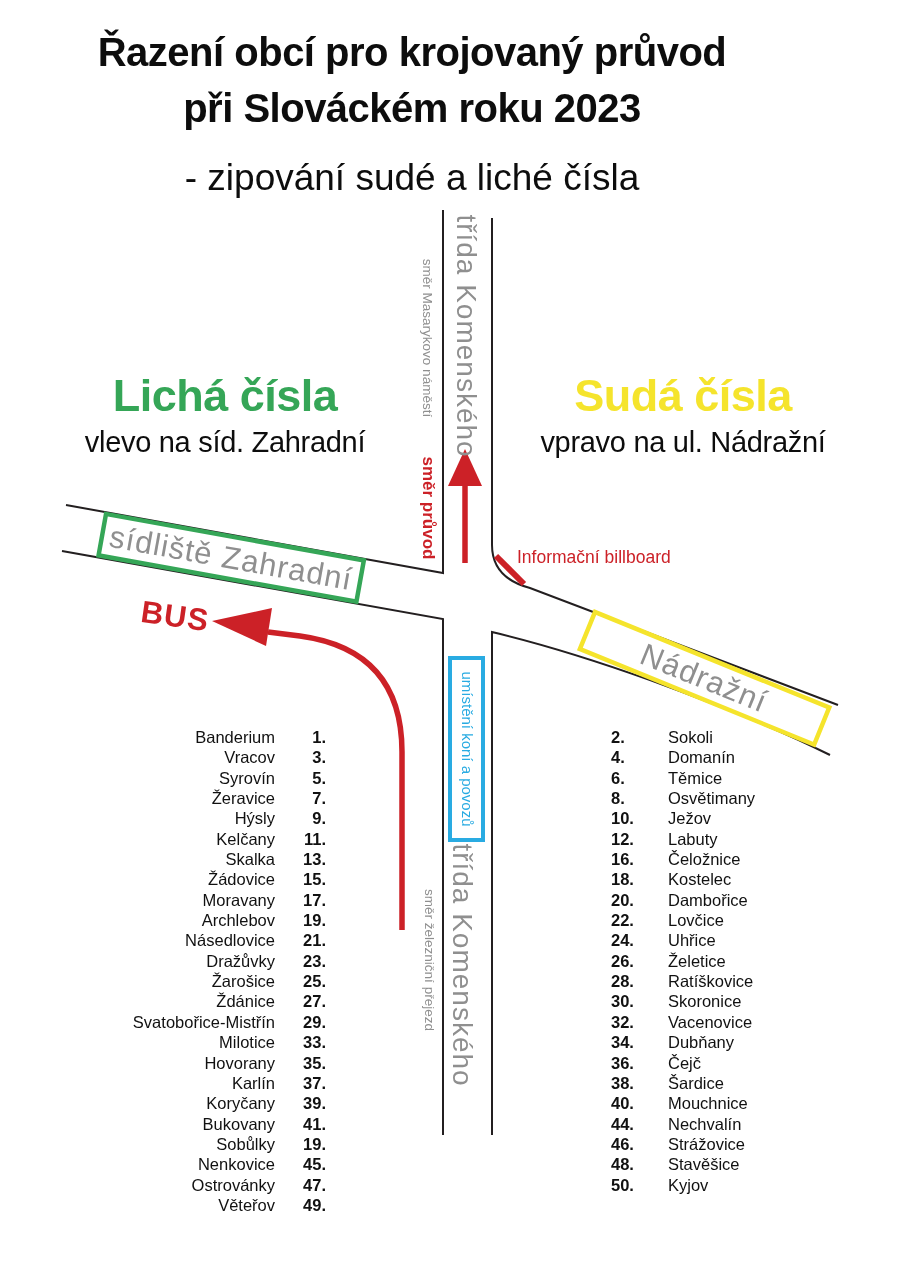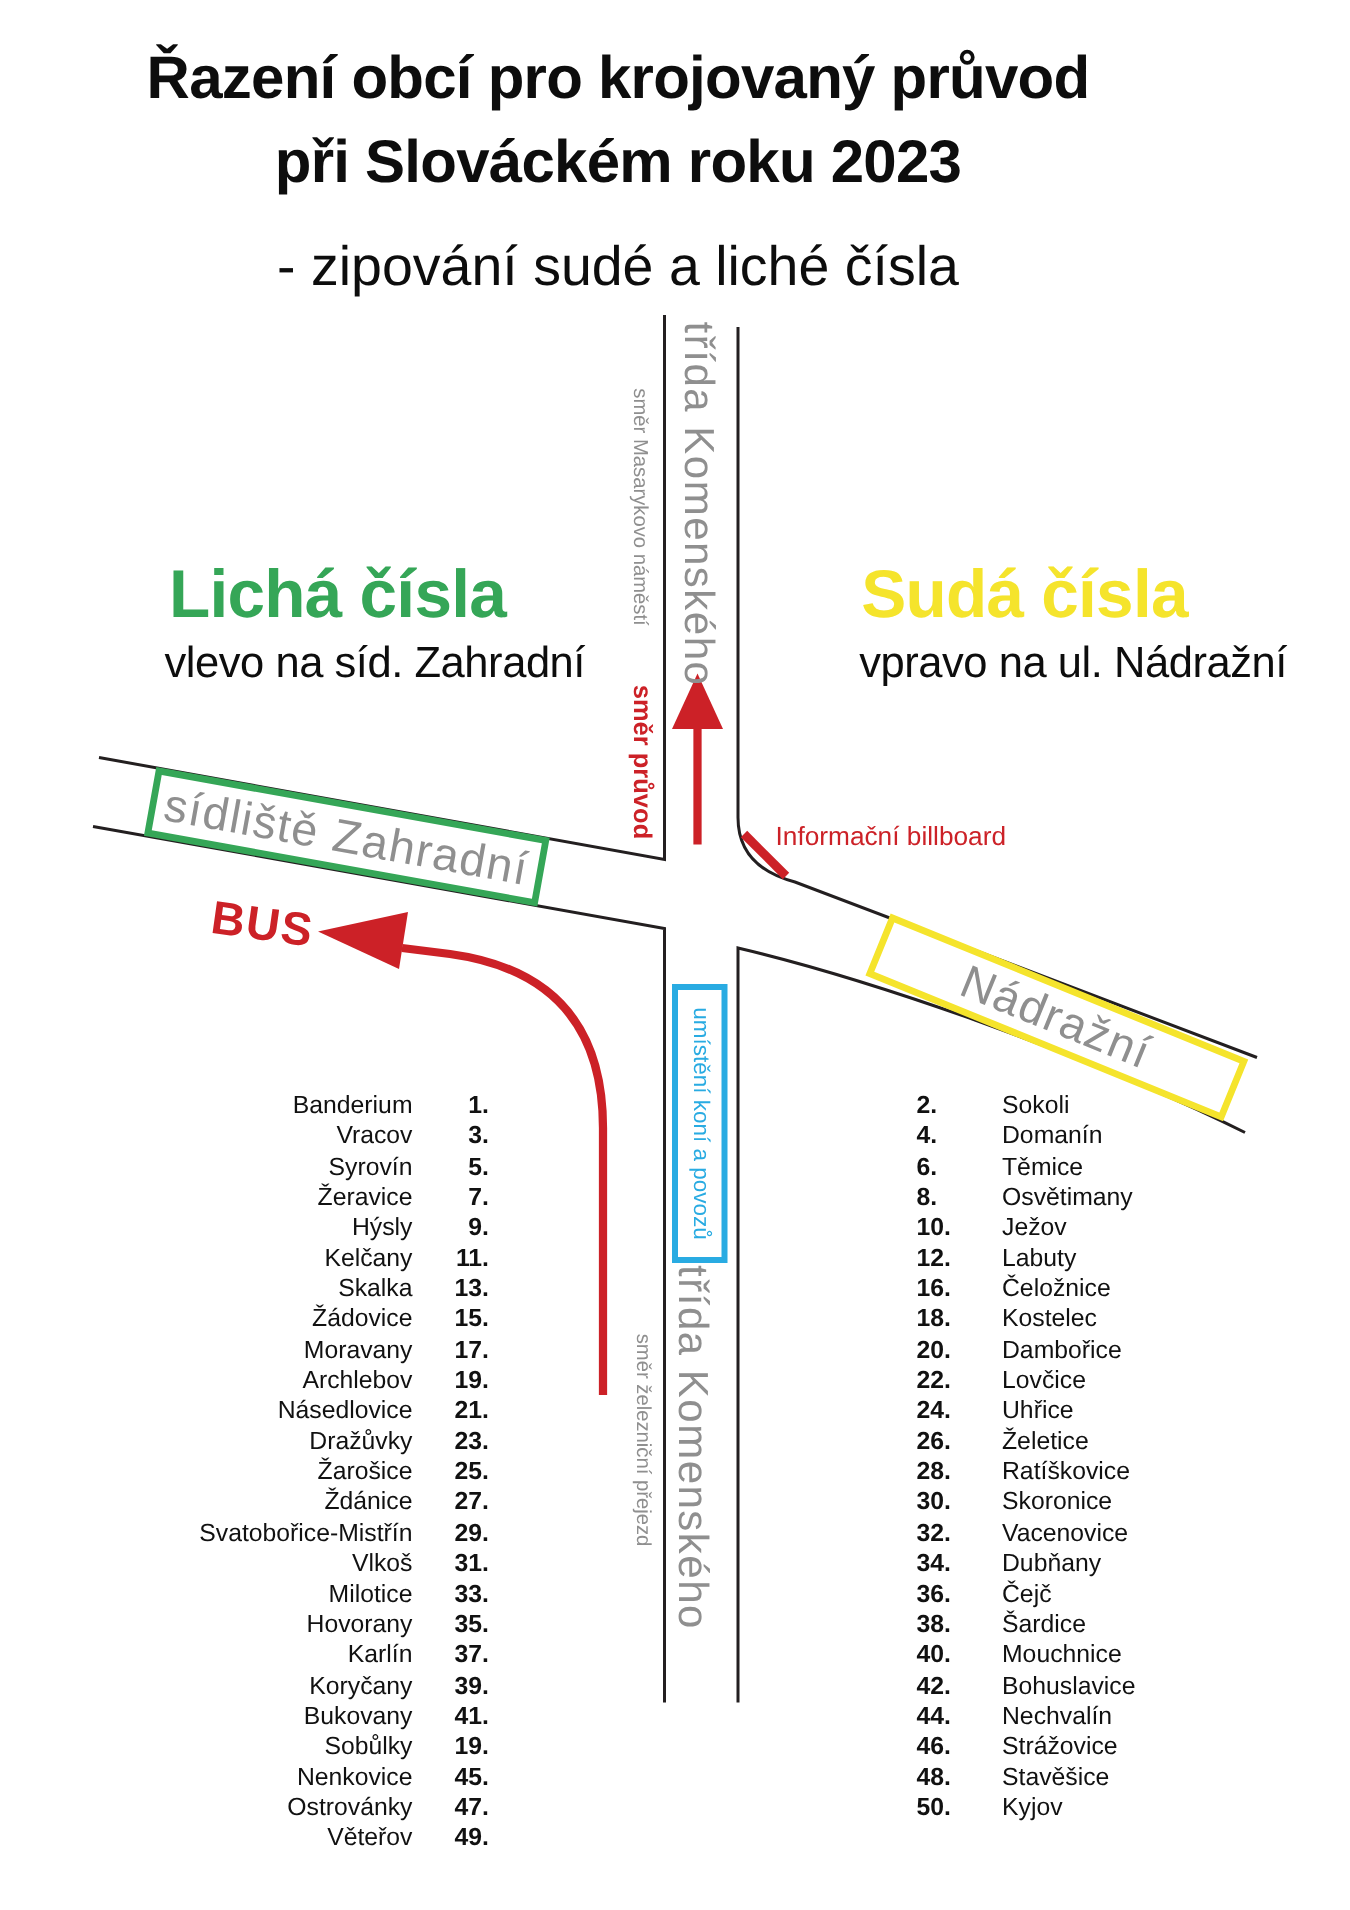--- a/index.html
+++ b/index.html
@@ -3,21 +3,21 @@
 <meta charset="utf-8">
 <style>
   html,body{margin:0;padding:0;background:#fff;}
   .canvas{position:relative;width:900px;height:1273px;background:#ffffff;overflow:hidden;
           font-family:"Liberation Sans", sans-serif;color:#111;}
   .title-block{position:absolute;top:24px;left:0;width:824px;text-align:center;}
   .title-main{font-size:40px;font-weight:800;line-height:56px;letter-spacing:-0.5px;color:#0d0d0d;}
   .title-sub{font-size:37px;font-weight:400;line-height:52px;margin-top:16px;color:#0d0d0d;}
   .heading{position:absolute;text-align:center;}
   .heading .big{font-size:45px;font-weight:800;line-height:48px;letter-spacing:-0.5px;}
-  .heading .small{font-size:29px;font-weight:400;margin-top:6px;letter-spacing:-0.3px;color:#0d0d0d;text-align:right;}
+  .heading .small{font-size:29px;font-weight:400;margin-top:6px;letter-spacing:-0.3px;color:#0d0d0d;}
   .heading-left{left:60px;top:372px;width:330px;}
   .heading-left .big{color:var(--green);}
   .heading-right{left:508px;top:372px;width:350px;}
   .heading-right .big{color:var(--yellow);}
   svg text{font-family:"Liberation Sans", sans-serif;}
   .muni-list{position:absolute;top:727px;font-size:16.5px;}
   .muni-list .row{display:flex;height:20.35px;line-height:20.35px;}
   .list-left{left:60px;width:266px;}
   .list-left .nm{width:215px;text-align:right;}
   .list-left .no{width:51px;text-align:right;font-weight:700;}
@@ -136,24 +136,20 @@
       </div>
       <div class="row">
         <span class="nm">Ždánice</span>
         <span class="no">27.</span>
       </div>
       <div class="row">
         <span class="nm">Svatobořice-Mistřín</span>
         <span class="no">29.</span>
       </div>
       <div class="row">
-        <span class="nm">Vlkoš</span>
-        <span class="no">31.</span>
-      </div>
-      <div class="row">
         <span class="nm">Milotice</span>
         <span class="no">33.</span>
       </div>
       <div class="row">
         <span class="nm">Hovorany</span>
         <span class="no">35.</span>
       </div>
       <div class="row">
         <span class="nm">Karlín</span>
         <span class="no">37.</span>
@@ -254,24 +250,20 @@
       </div>
       <div class="row">
         <span class="no">38.</span>
         <span class="nm">Šardice</span>
       </div>
       <div class="row">
         <span class="no">40.</span>
         <span class="nm">Mouchnice</span>
       </div>
       <div class="row">
-        <span class="no">42.</span>
-        <span class="nm">Bohuslavice</span>
-      </div>
-      <div class="row">
         <span class="no">44.</span>
         <span class="nm">Nechvalín</span>
       </div>
       <div class="row">
         <span class="no">46.</span>
         <span class="nm">Strážovice</span>
       </div>
       <div class="row">
         <span class="no">48.</span>
         <span class="nm">Stavěšice</span>

